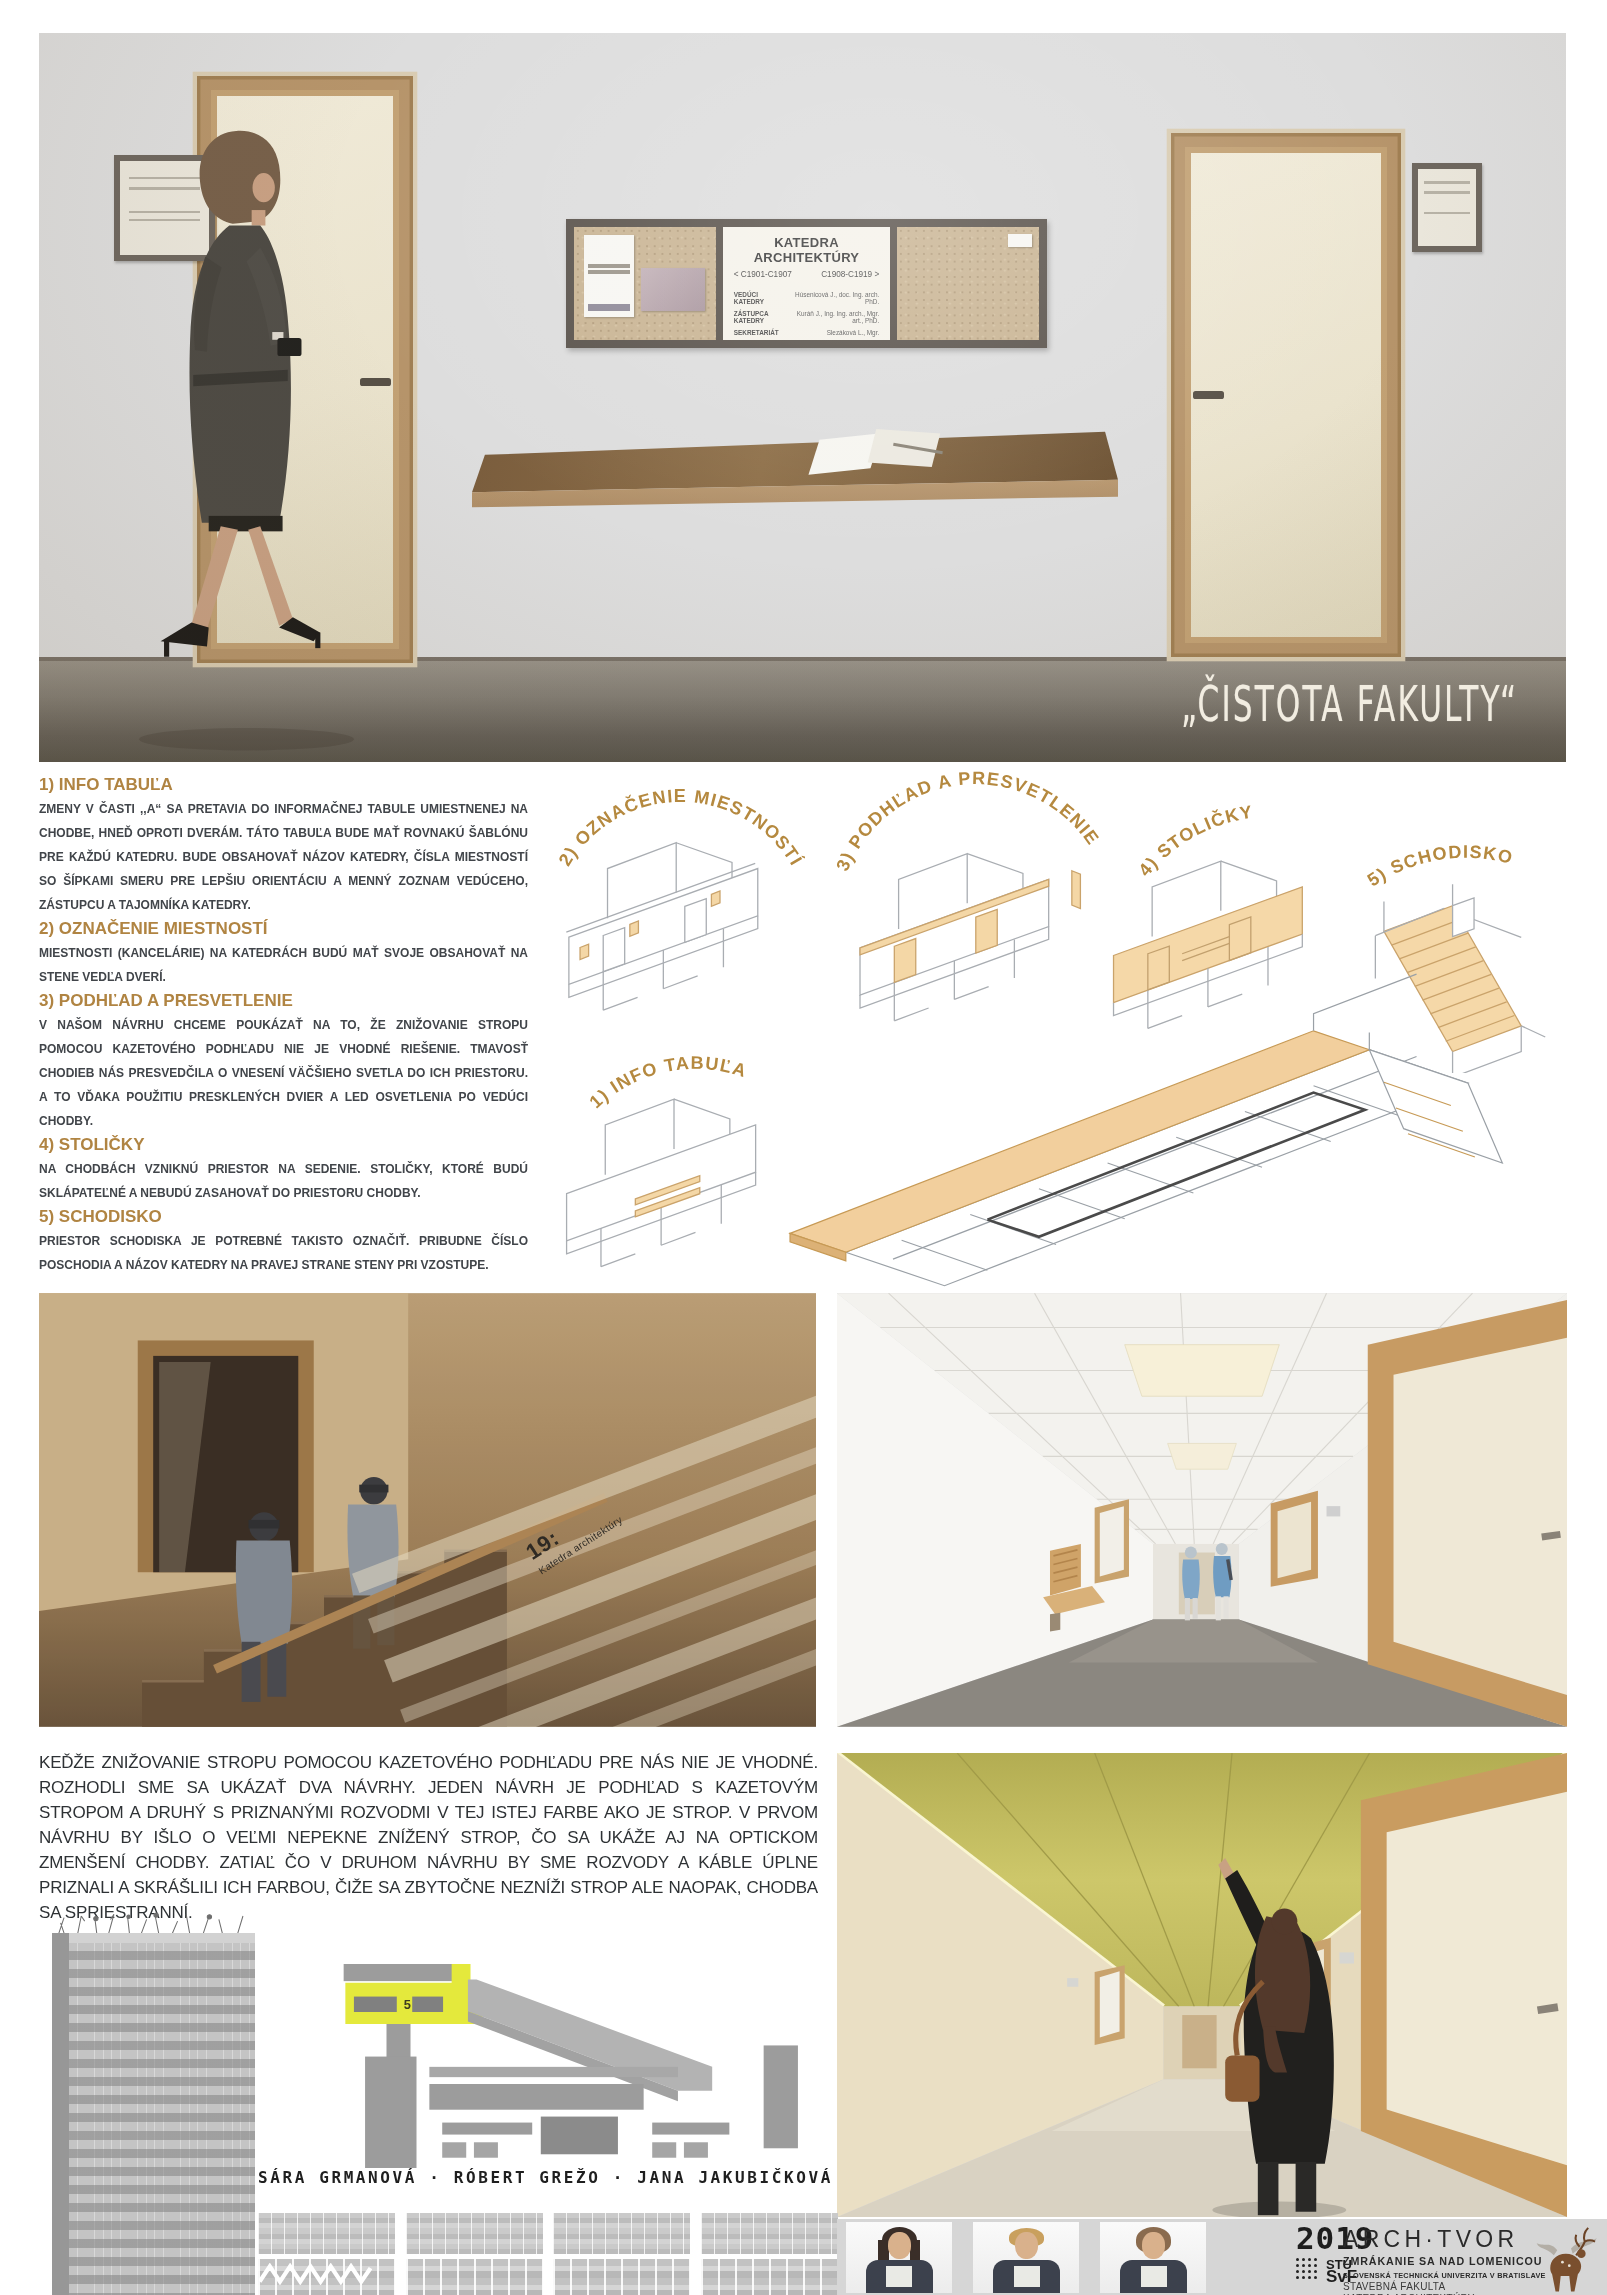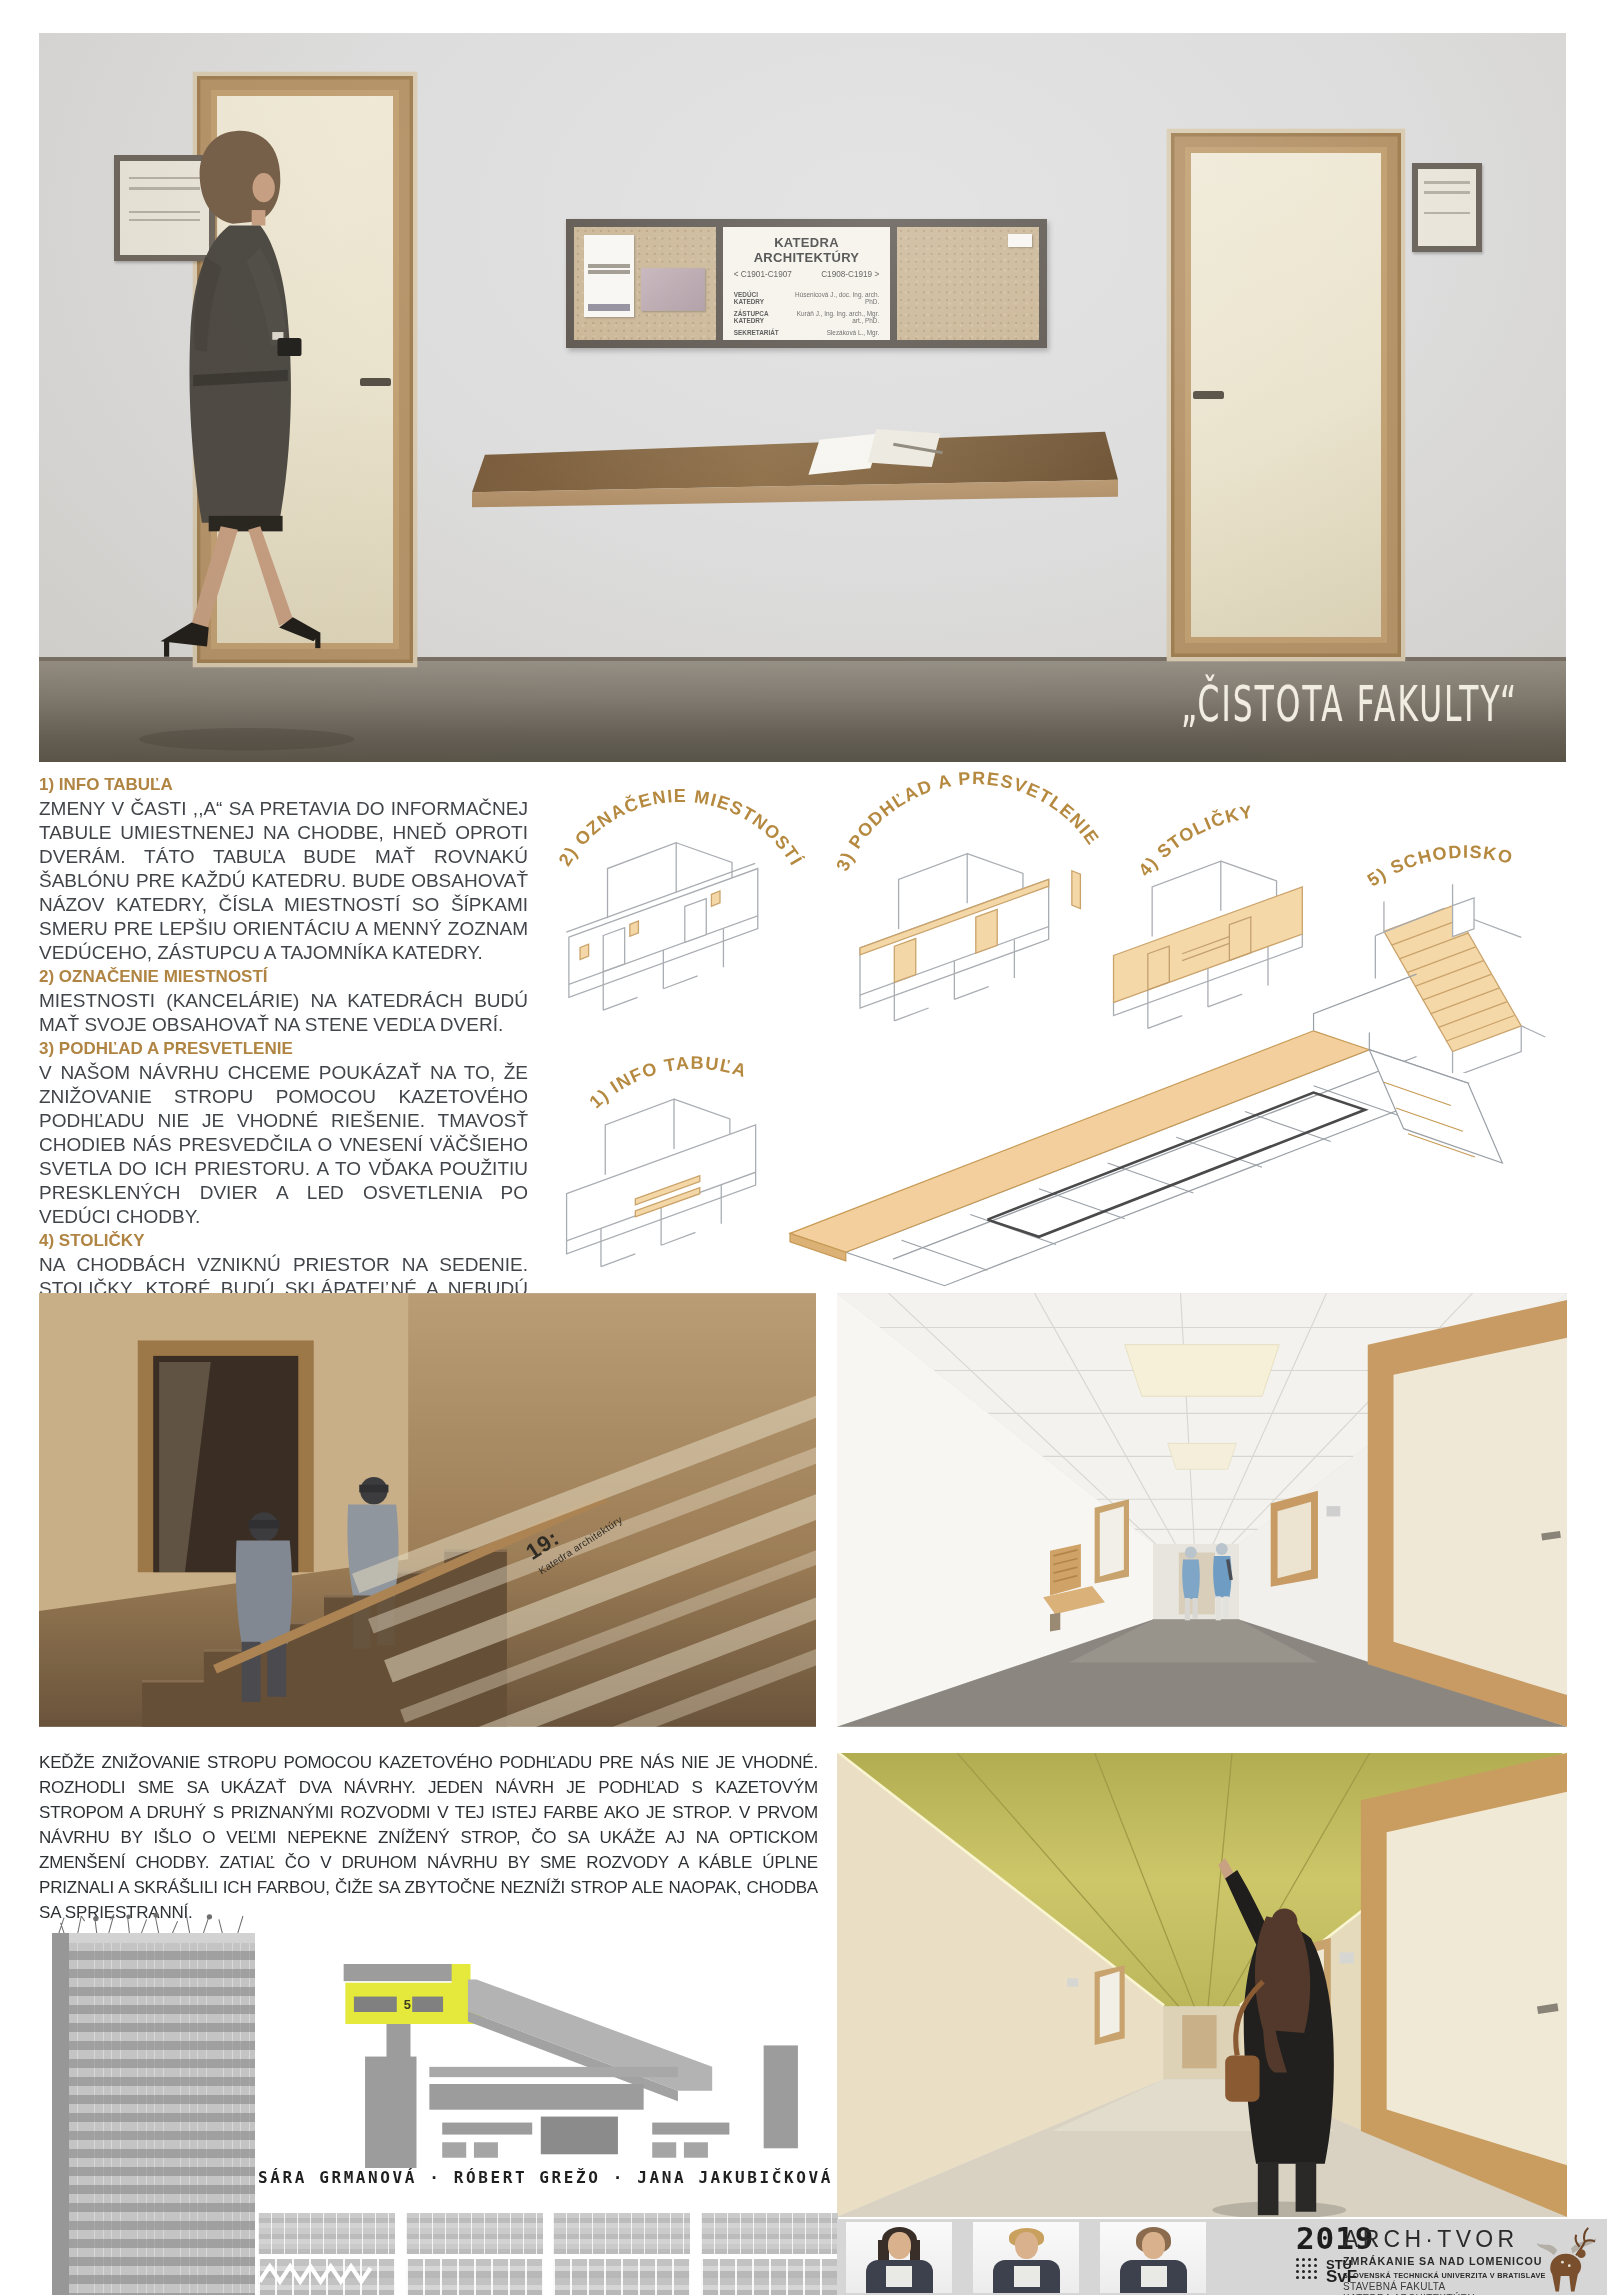--- a/index.html
+++ b/index.html
@@ -47,21 +47,21 @@
   .book-page{position:absolute;background:#f6f5f0;}
   .pencil{position:absolute;width:50px;height:2.6px;background:#8b8477;transform:rotate(10deg);}
 
   .quote{right:48px;bottom:29px;color:#f2ede1;font-family:"DejaVu Sans",sans-serif;
         font-size:38px;font-weight:400;letter-spacing:2.6px;transform:scale(.82,1.3);transform-origin:right bottom;
         text-shadow:0 0 0.9px rgba(255,255,255,.45);}
 
   
   .textcol{left:39px;top:773px;width:489px;}
   .sec-h{margin:0;font-size:17px;line-height:24px;font-weight:700;color:#b08442;}
-  .sec-b{margin:0;font-size:19px;line-height:24px;font-weight:400;color:#41454a;text-align:justify;}
+  .sec-b{margin:0;font-size:12px;line-height:24px;font-weight:700;color:#41454a;text-align:justify;}
 
   
   .closing{left:39px;top:1750px;width:779px;font-size:17px;line-height:25px;font-weight:400;
         color:#2e3235;text-align:justify;letter-spacing:-0.2px;}
   .authors{left:258px;top:2168px;width:652px;font-family:"DejaVu Sans Mono",monospace;
         font-size:16px;font-weight:700;letter-spacing:2.6px;color:#1f1f1f;white-space:nowrap;}
 
   
   .render{overflow:hidden;background:#ddd;}
   .stair-note{position:absolute;left:485px;top:221px;transform:rotate(-33deg);color:#2e2a24;}

